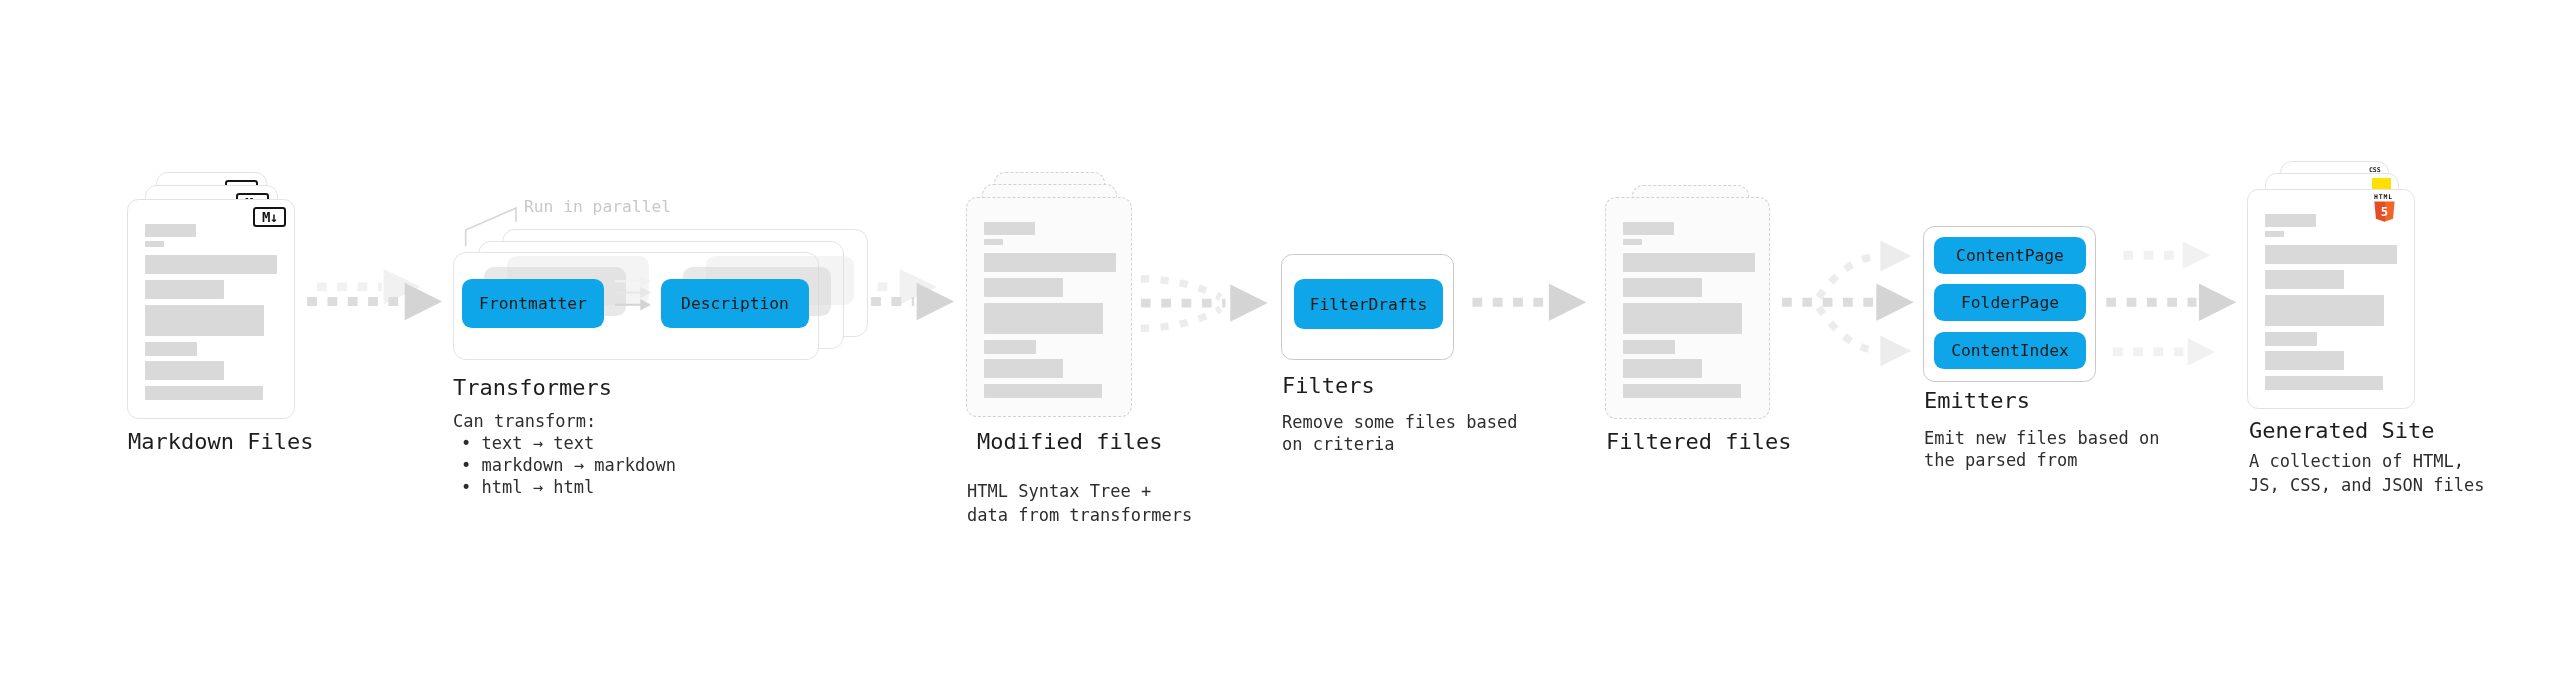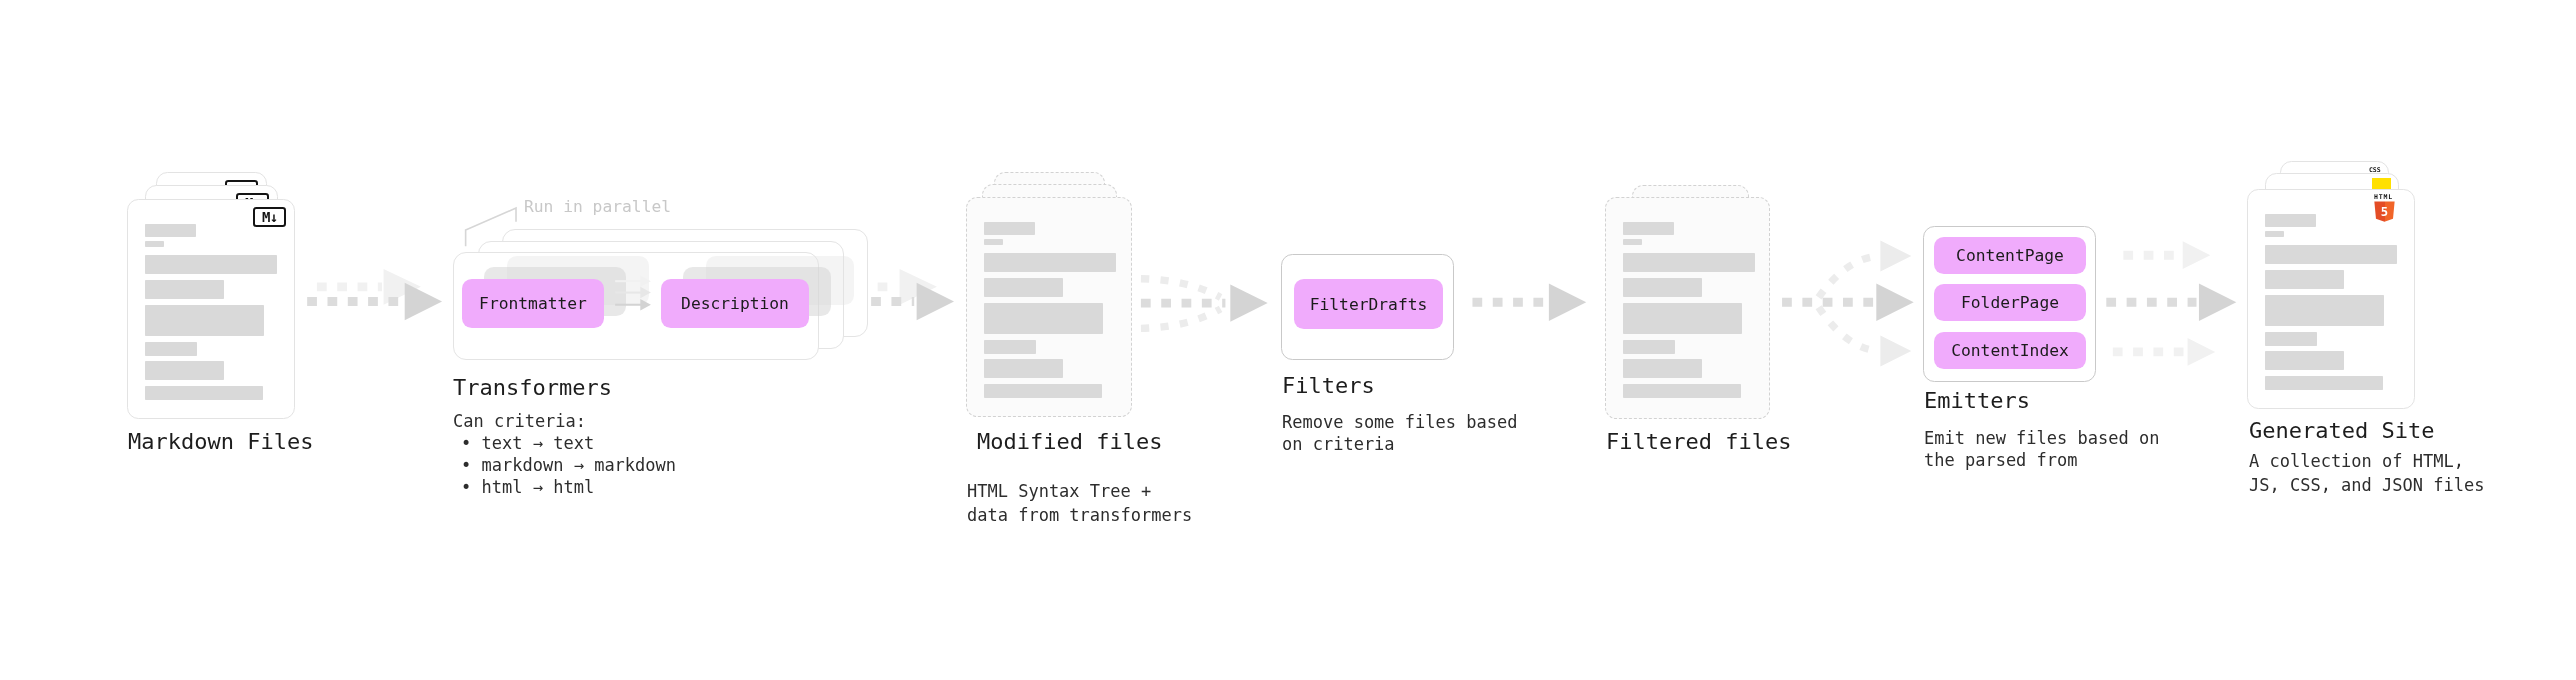--- a/index.html
+++ b/index.html
@@ -31,21 +31,21 @@
   .js-badge{position:absolute;top:4.1px;right:7.3px;width:18.7px;height:10.6px;background:#ffe000;}
   .html5-badge{position:absolute;top:4.1px;right:19px;width:21px;text-align:left;margin-left:32px;}
   .html5-word{font-size:6.5px;font-weight:bold;letter-spacing:0.8px;color:#141414;line-height:1;}
   .shield{width:20.3px;height:20.3px;margin:0.8px auto 0;background:linear-gradient(90deg,#e44d26 50%,#f16529 50%);
     clip-path:polygon(0 0,100% 0,92% 86%,50% 100%,8% 86%);display:flex;align-items:center;justify-content:center;
     color:#fff;font-size:12.2px;font-weight:bold;}
 
   
   .tbox{position:absolute;width:366px;height:108px;border:1.6px solid #e4e4e4;border-radius:13px;background:#fff;box-sizing:border-box;}
   .obox{position:absolute;border:1.6px solid #c9c9c9;border-radius:11.4px;background:#fff;box-sizing:border-box;}
-  .pill{position:absolute;background:#f0abfc;border-radius:9.8px;display:flex;align-items:center;justify-content:center;
+  .pill{position:absolute;background:#0ea5e9;border-radius:9.8px;display:flex;align-items:center;justify-content:center;
     color:#1b1b1b;font-size:16.3px;white-space:nowrap;}
   .pill.g1{background:rgba(214,214,214,0.55);z-index:4;}
   .pill.g2{background:rgba(225,225,225,0.38);z-index:4;}
   .pill.front{z-index:5;}
 
   
   .title{position:absolute;font-size:22px;color:#1d1d1d;white-space:nowrap;z-index:6;}
   .caption{position:absolute;font-size:17px;color:#2d2d2d;line-height:23.6px;white-space:nowrap;z-index:6;}
   .caption.tight{line-height:22px;}
   .annotation{position:absolute;font-size:16.3px;color:#c8c8c8;white-space:nowrap;}
@@ -140,21 +140,21 @@
     <div class="pill front" style="left:462px;top:279px;width:142px;height:49px;">Frontmatter</div>
 
     <div class="pill g2" style="left:706px;top:256px;width:148px;height:49px;"></div>
     <div class="pill g1" style="left:683px;top:267px;width:148px;height:49px;"></div>
     <div class="pill front" style="left:661px;top:279px;width:148px;height:49px;">Description</div>
 
     <div class="annotation" style="left:524px;top:197px;">Run in parallel</div>
 
     <div class="title" style="left:453px;top:375px;">Transformers</div>
     <div class="caption tight" style="left:453px;top:410px;">
-      <div>Can criteria:</div>
+      <div>Can transform:</div>
       <div style="padding-left:8.1px;">• text → text</div>
       <div style="padding-left:8.1px;">• markdown → markdown</div>
       <div style="padding-left:8.1px;">• html → html</div>
     </div>
   </div>
 
   <div>
     <div class="doc dashed z1" style="left:994px;top:172px;width:111px;height:98px;"></div>
     <div class="doc dashed z2" style="left:982px;top:184px;width:135px;height:98px;"></div>
     <div class="doc dashed z3" style="left:966px;top:197px;width:166px;height:220px;">

